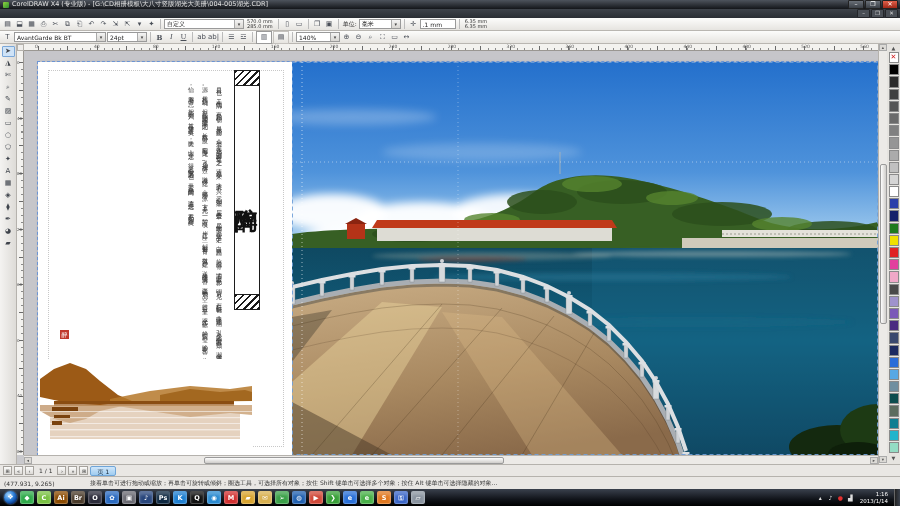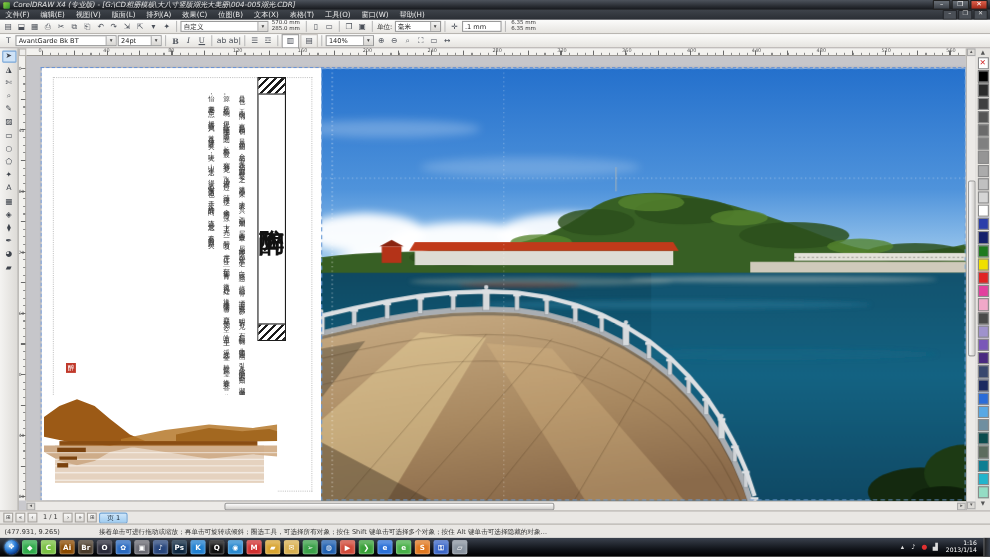--- a/index.html
+++ b/index.html
@@ -3,21 +3,21 @@
 <meta charset="utf-8">
 <style>
   html,body{margin:0;padding:0;background:#000;}
   #app{position:relative;width:900px;height:506px;overflow:hidden;
        font-family:"DejaVu Sans","Liberation Sans",sans-serif;font-size:7px;color:#222;
        background:#c9c9cd;}
   
   #titlebar{position:absolute;left:0;top:0;width:900px;height:9px;
     background:linear-gradient(#4d535c,#14161a);color:#e3e3e3;display:flex;align-items:center;}
   #app-icon{width:6px;height:6px;margin:0 3px;background:linear-gradient(135deg,#8fd13f,#2f8f2f);border-radius:1px;}
-  #title-text{font-size:6.5px;white-space:nowrap;overflow:hidden;flex:1;font-style:italic;}
+  #title-text{font-size:6.5px;white-space:nowrap;overflow:hidden;flex:1;}
   .winbtns{display:flex;gap:1px;margin-right:2px;}
   .winbtn{width:14px;height:7px;font-size:6px;line-height:6px;text-align:center;color:#fff;
     background:linear-gradient(#6a7078,#3a3f46);border:1px solid #222;border-radius:1px;}
   .winbtn.close{background:linear-gradient(#e0604a,#a02818);}
   #menubar{position:absolute;left:0;top:9px;width:900px;height:9px;
     background:linear-gradient(#3e434a,#2a2e34);color:#eee;display:flex;align-items:center;}
   .menu-item{padding:0 5px;font-size:6.5px;line-height:9px;white-space:nowrap;}
   #doc-controls{margin-left:auto;display:flex;gap:1px;margin-right:2px;color:#ddd;}
   .docbtn{width:11px;height:7px;font-size:5.5px;line-height:6px;text-align:center;
     background:#4a4f56;border:1px solid #24262a;border-radius:1px;}
@@ -117,34 +117,20 @@
     <div id="app-icon"></div>
     <div id="title-text">CorelDRAW X4 (专业版) - [G:\CD相册模板\大八寸竖版湖光大美册\004-005湖光.CDR]</div>
     <div class="winbtns">
       <div class="winbtn">–</div>
       <div class="winbtn">❐</div>
       <div class="winbtn close">✕</div>
     </div>
   </div>
 
   <div id="menubar">
-    <span id="menu-items" style="display:flex;">
-        <span class="menu-item">文件(F)</span>
-        <span class="menu-item">编辑(E)</span>
-        <span class="menu-item">视图(V)</span>
-        <span class="menu-item">版面(L)</span>
-        <span class="menu-item">排列(A)</span>
-        <span class="menu-item">效果(C)</span>
-        <span class="menu-item">位图(B)</span>
-        <span class="menu-item">文本(X)</span>
-        <span class="menu-item">表格(T)</span>
-        <span class="menu-item">工具(O)</span>
-        <span class="menu-item">窗口(W)</span>
-        <span class="menu-item">帮助(H)</span>
-      </span>
     <div id="doc-controls">
       <div class="docbtn">–</div>
       <div class="docbtn">❐</div>
       <div class="docbtn">✕</div>
     </div>
   </div>
 
   <div id="toolbar1" class="tbar">
     <span id="std-buttons" style="display:flex;gap:1px;">
         <div class="tbtn">▤</div>

